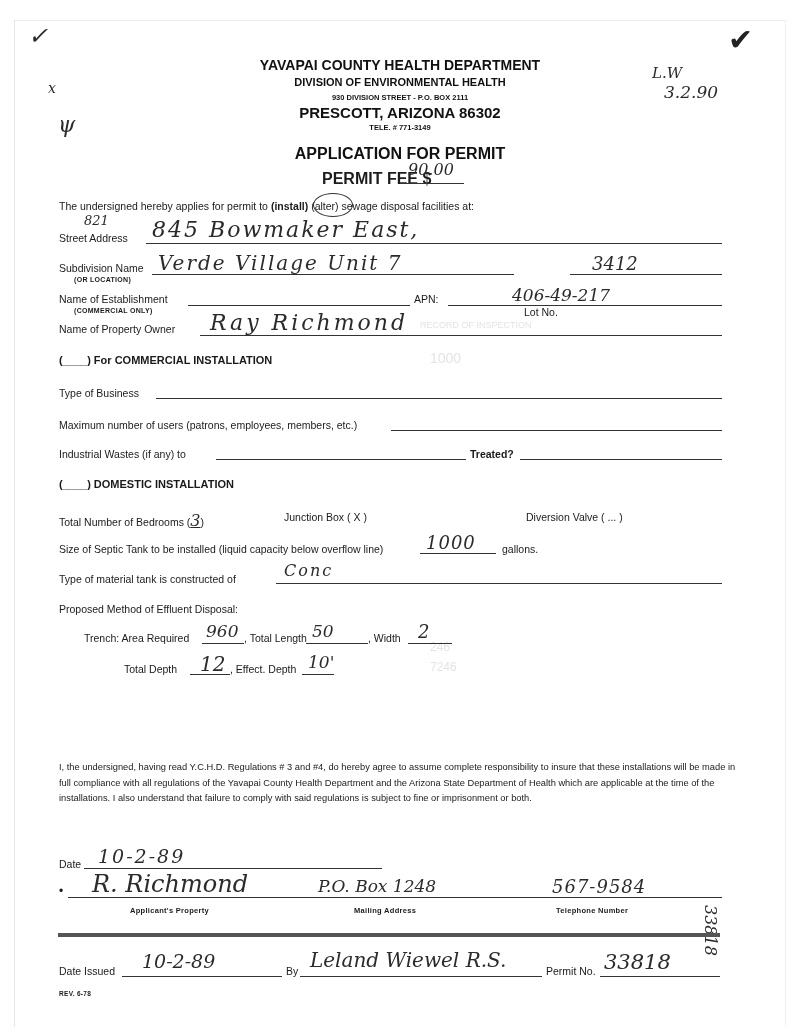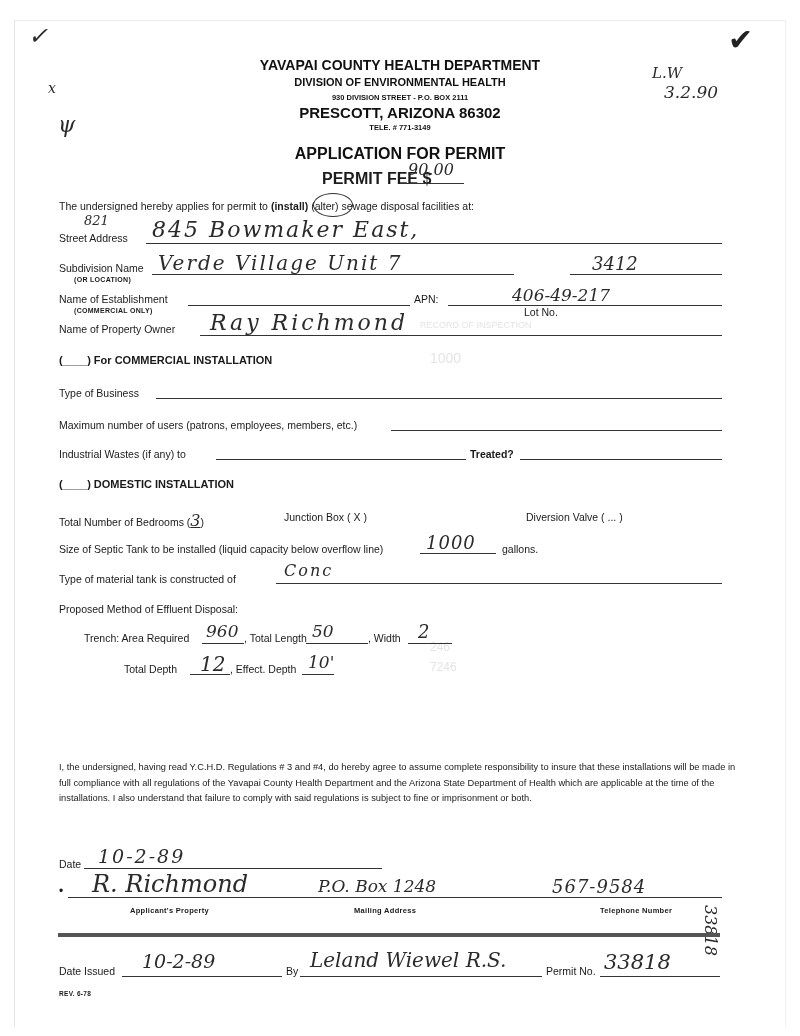--- a/index.html
+++ b/index.html
@@ -147,21 +147,21 @@
 <div class="line" style="left:84px;top:868px;width:298px;"></div>
 <div class="fill" style="left:98px;top:845px;font-size:19px;letter-spacing:2px;">10-2-89</div>
 
 <div class="lbl" style="left:59px;top:884px;font-size:12px;">•</div>
 <div class="line" style="left:68px;top:897px;width:654px;"></div>
 <div class="fill" style="left:92px;top:870px;font-size:24px;">R. Richmond</div>
 <div class="fill" style="left:318px;top:876px;font-size:17px;">P.O. Box 1248</div>
 <div class="fill" style="left:552px;top:876px;font-size:18px;letter-spacing:1px;">567-9584</div>
 <div class="lbl small" style="left:130px;top:906px;font-size:7.5px;">Applicant's Property</div>
 <div class="lbl small" style="left:354px;top:906px;font-size:7.5px;">Mailing Address</div>
-<div class="lbl small" style="left:556px;top:906px;font-size:7.5px;margin-left:44px;">Telephone Number</div>
+<div class="lbl small" style="left:556px;top:906px;font-size:7.5px;">Telephone Number</div>
 
 <div class="rule-thick" style="top:933px;"></div>
 
 <div class="lbl" style="left:59px;top:965px;">Date Issued</div>
 <div class="line" style="left:122px;top:976px;width:160px;"></div>
 <div class="fill" style="left:142px;top:950px;font-size:19px;">10-2-89</div>
 <div class="lbl" style="left:286px;top:965px;">By</div>
 <div class="line" style="left:300px;top:976px;width:242px;"></div>
 <div class="fill" style="left:310px;top:948px;font-size:20px;">Leland Wiewel R.S.</div>
 <div class="lbl" style="left:546px;top:965px;">Permit No.</div>

